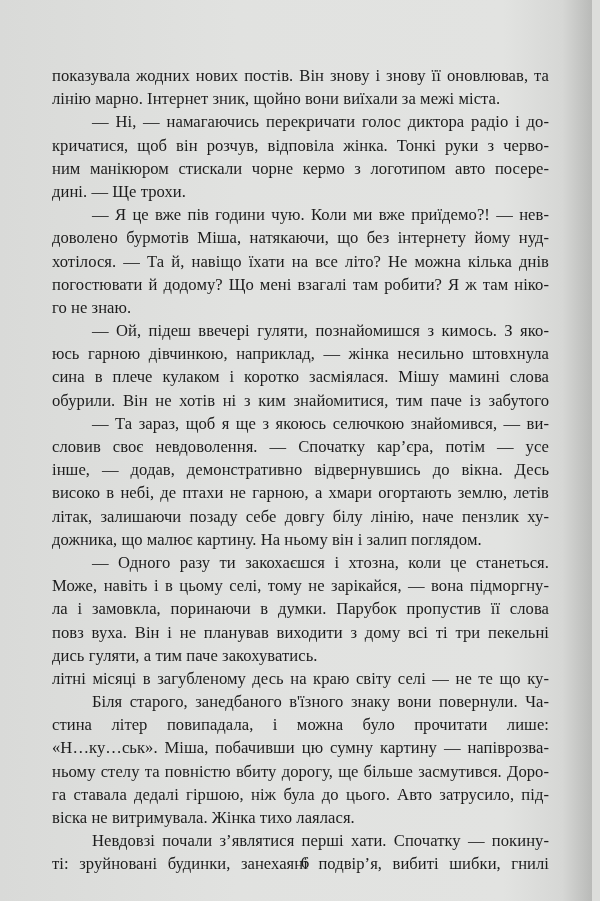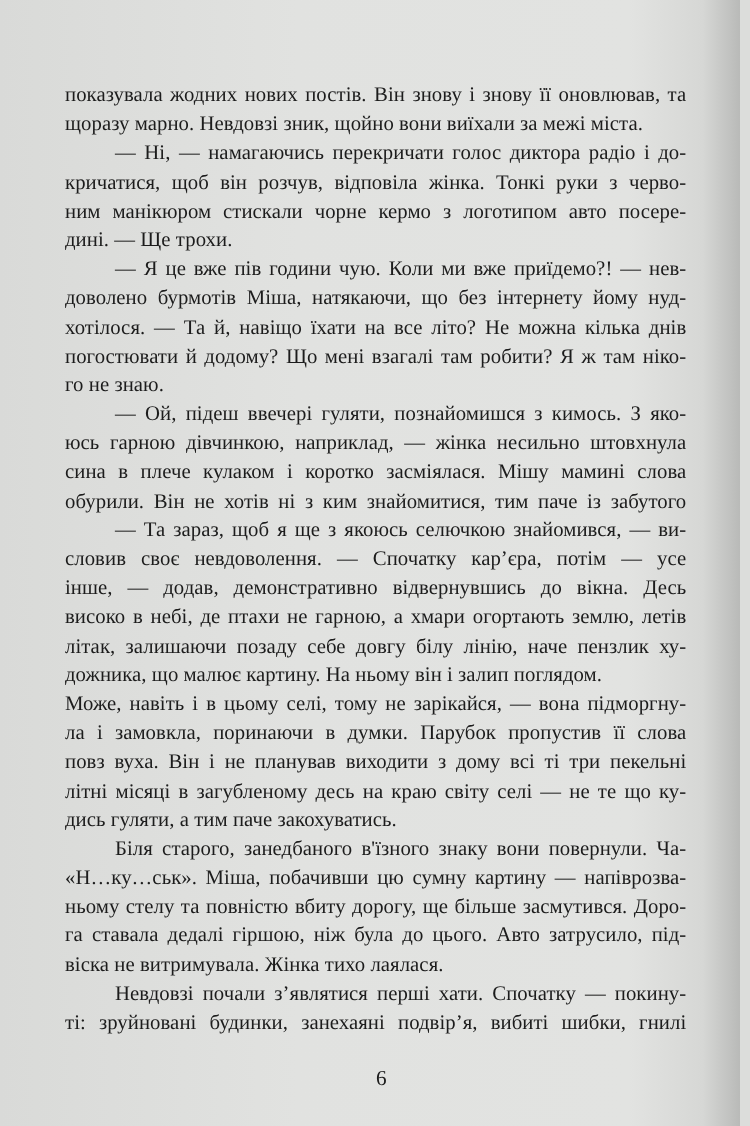--- a/index.html
+++ b/index.html
@@ -56,46 +56,48 @@
       font-size: 17px;
       color: #1c1c1c;
     }
   </style>
 </head>
 <body>
 
 <div class="page">
   <div class="body-text" id="body-text">
       <span class="line">показувала жодних нових постів. Він знову і знову її оновлював, та</span>
-      <span class="line last">щоразу марно. Невдовзі зник, щойно вони виїхали за межі міста.</span>
+      <span class="line last">лінію марно. Інтернет зник, щойно вони виїхали за межі міста.</span>
       <span class="line indent">— Ні, — намагаючись перекричати голос диктора радіо і до-</span>
       <span class="line">кричатися, щоб він розчув, відповіла жінка. Тонкі руки з черво-</span>
       <span class="line">ним манікюром стискали чорне кермо з логотипом авто посере-</span>
       <span class="line last">дині. — Ще трохи.</span>
       <span class="line indent">— Я це вже пів години чую. Коли ми вже приїдемо?! — нев-</span>
       <span class="line">доволено бурмотів Міша, натякаючи, що без інтернету йому нуд-</span>
       <span class="line">хотілося. — Та й, навіщо їхати на все літо? Не можна кілька днів</span>
       <span class="line">погостювати й додому? Що мені взагалі там робити? Я ж там ніко-</span>
       <span class="line last">го не знаю.</span>
       <span class="line indent">— Ой, підеш ввечері гуляти, познайомишся з кимось. З яко-</span>
       <span class="line">юсь гарною дівчинкою, наприклад, — жінка несильно штовхнула</span>
       <span class="line">сина в плече кулаком і коротко засміялася. Мішу мамині слова</span>
       <span class="line">обурили. Він не хотів ні з ким знайомитися, тим паче із забутого</span>
       <span class="line indent">— Та зараз, щоб я ще з якоюсь селючкою знайомився, — ви-</span>
       <span class="line">словив своє невдоволення. — Спочатку кар’єра, потім — усе</span>
       <span class="line">інше, — додав, демонстративно відвернувшись до вікна. Десь</span>
       <span class="line">високо в небі, де птахи не гарною, а хмари огортають землю, летів</span>
       <span class="line">літак, залишаючи позаду себе довгу білу лінію, наче пензлик ху-</span>
       <span class="line last">дожника, що малює картину. На ньому він і залип поглядом.</span>
+      <span class="line indent">— Одного разу ти закохаєшся і хтозна, коли це станеться.</span>
       <span class="line">Може, навіть і в цьому селі, тому не зарікайся, — вона підморгну-</span>
       <span class="line">ла і замовкла, поринаючи в думки. Парубок пропустив її слова</span>
       <span class="line">повз вуха. Він і не планував виходити з дому всі ті три пекельні</span>
+      <span class="line last">дись гуляти, а тим паче закохуватись.</span>
       <span class="line">літні місяці в загубленому десь на краю світу селі — не те що ку-</span>
-      <span class="line last">дись гуляти, а тим паче закохуватись.</span>
       <span class="line indent">Біля старого, занедбаного в'їзного знаку вони повернули. Ча-</span>
+      <span class="line">стина літер повипадала, і можна було прочитати лише:</span>
       <span class="line">«Н…ку…ськ». Міша, побачивши цю сумну картину — напіврозва-</span>
       <span class="line">ньому стелу та повністю вбиту дорогу, ще більше засмутився. Доро-</span>
       <span class="line">га ставала дедалі гіршою, ніж була до цього. Авто затрусило, під-</span>
       <span class="line last">віска не витримувала. Жінка тихо лаялася.</span>
       <span class="line indent">Невдовзі почали з’являтися перші хати. Спочатку — покину-</span>
       <span class="line">ті: зруйновані будинки, занехаяні подвір’я, вибиті шибки, гнилі</span>
     </div>
   <div class="page-number">6</div>
 </div>
 

